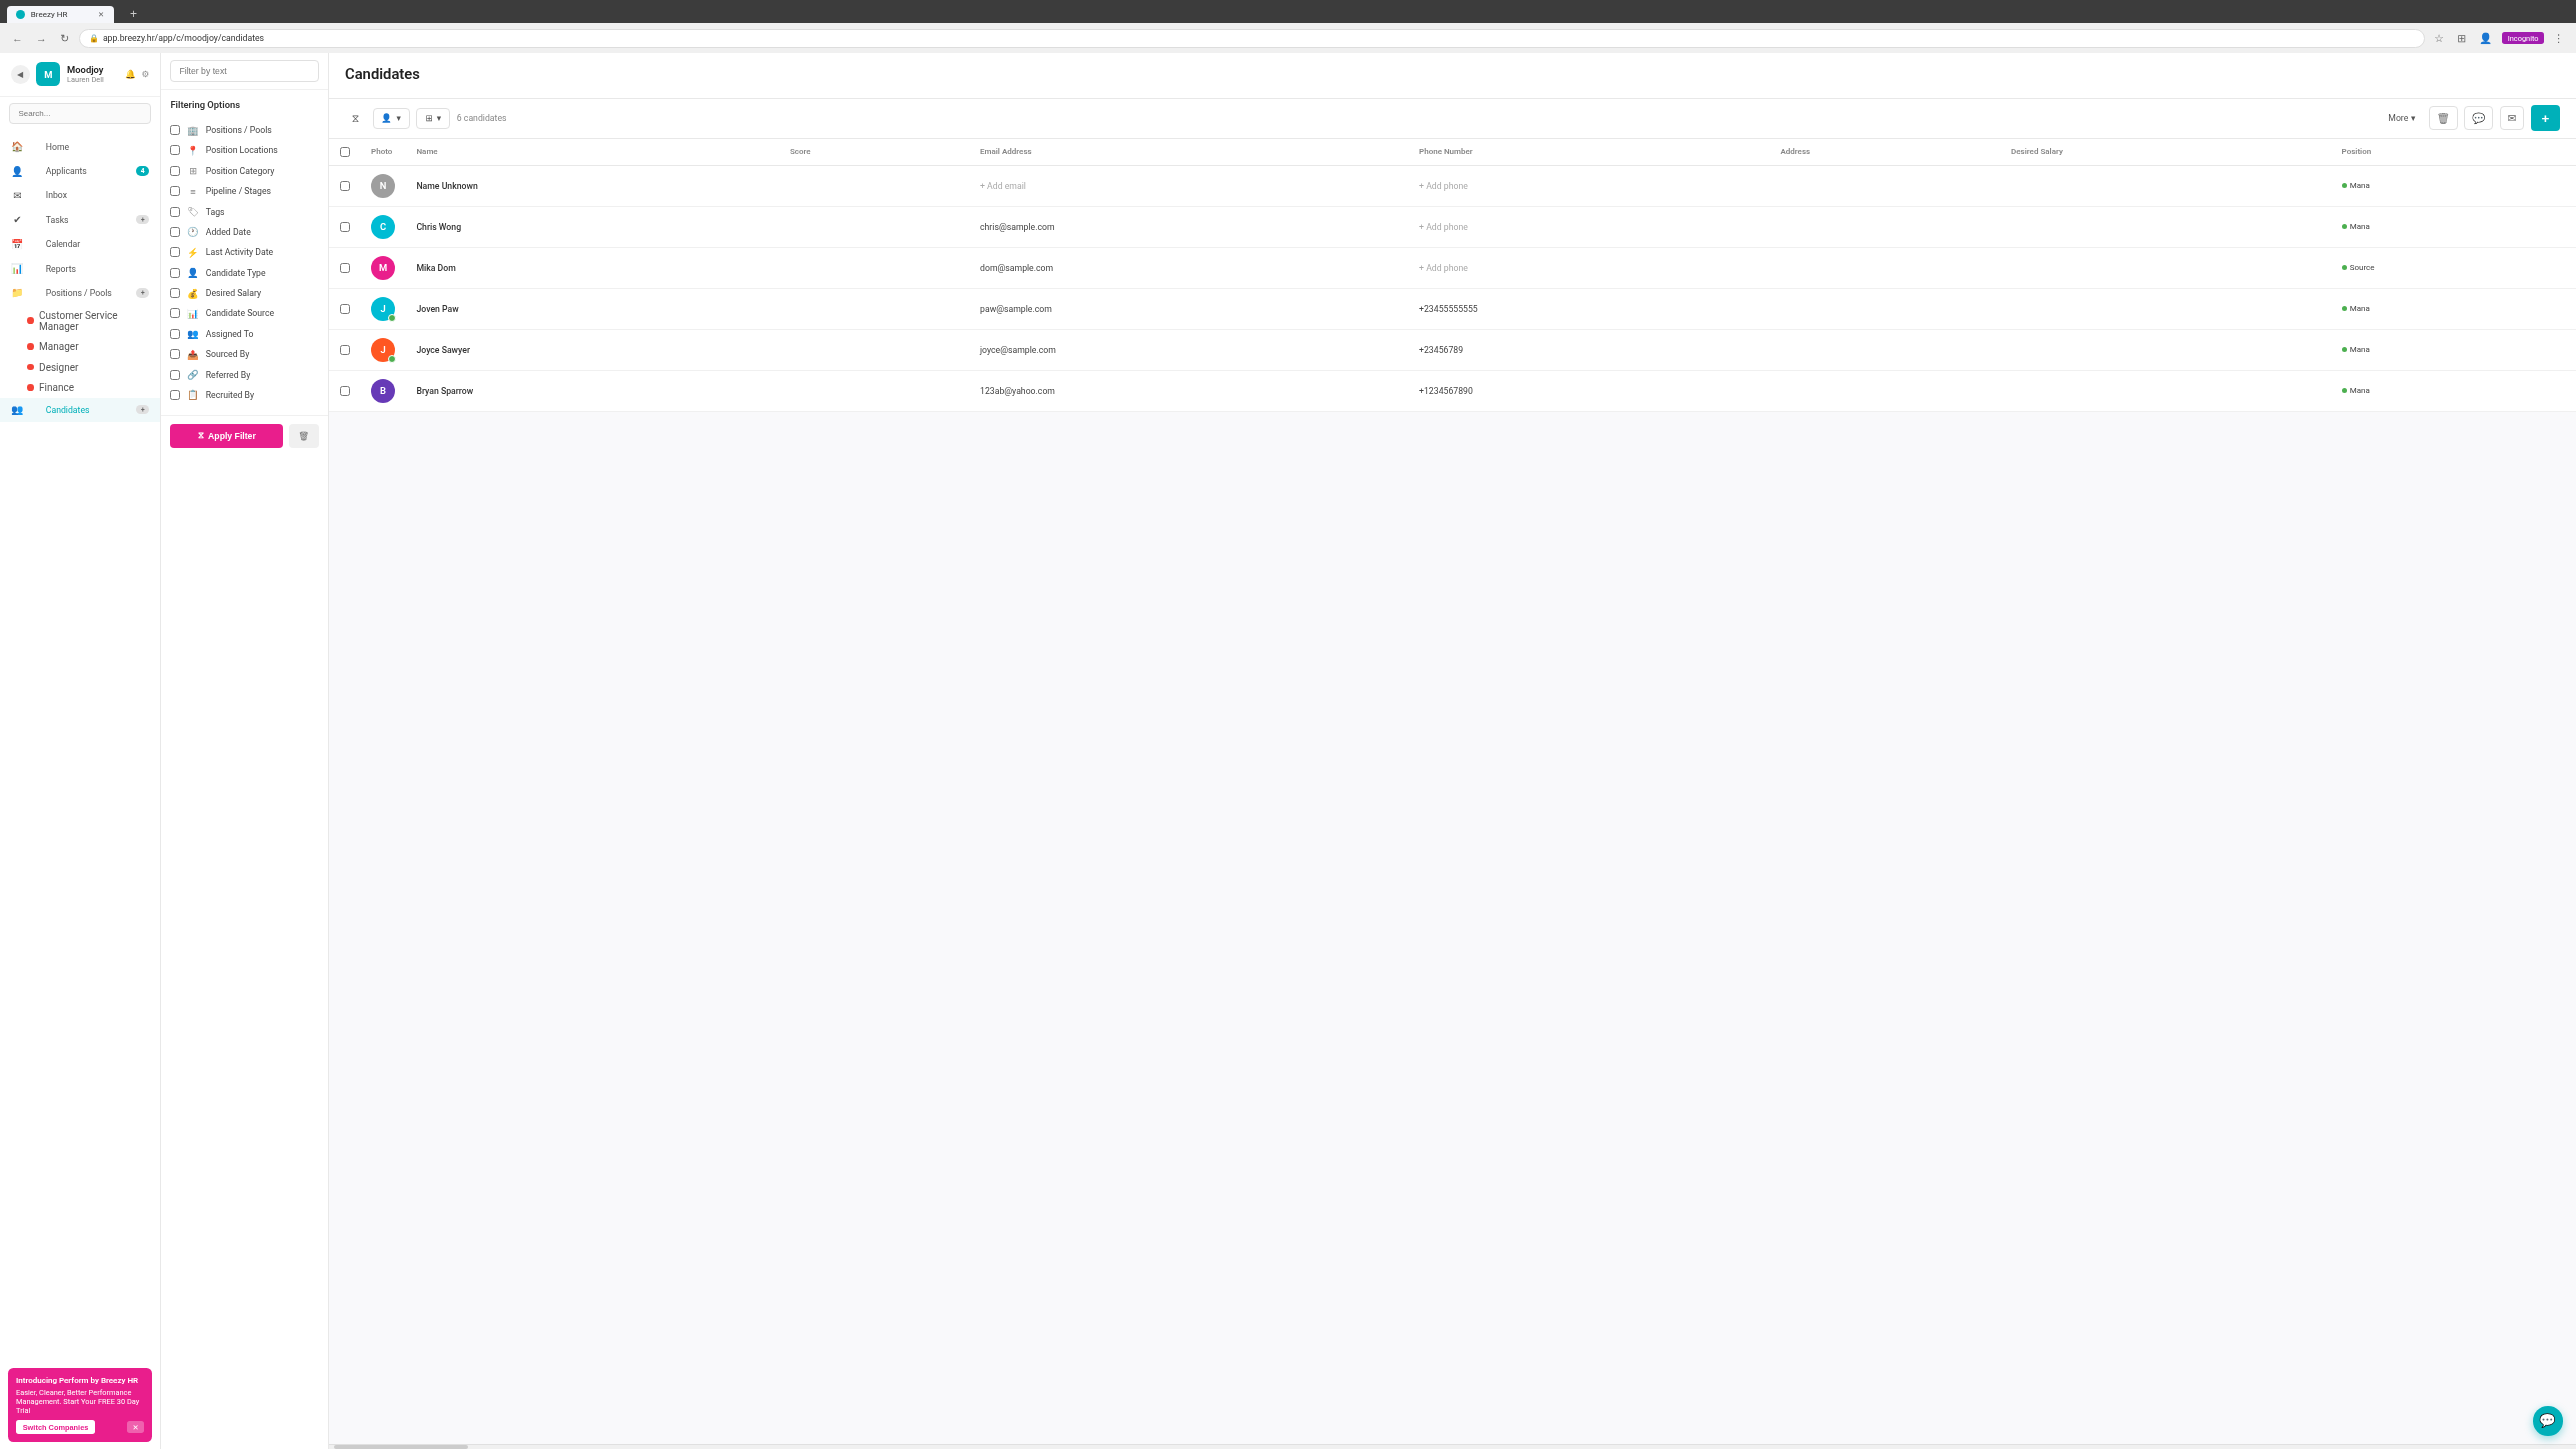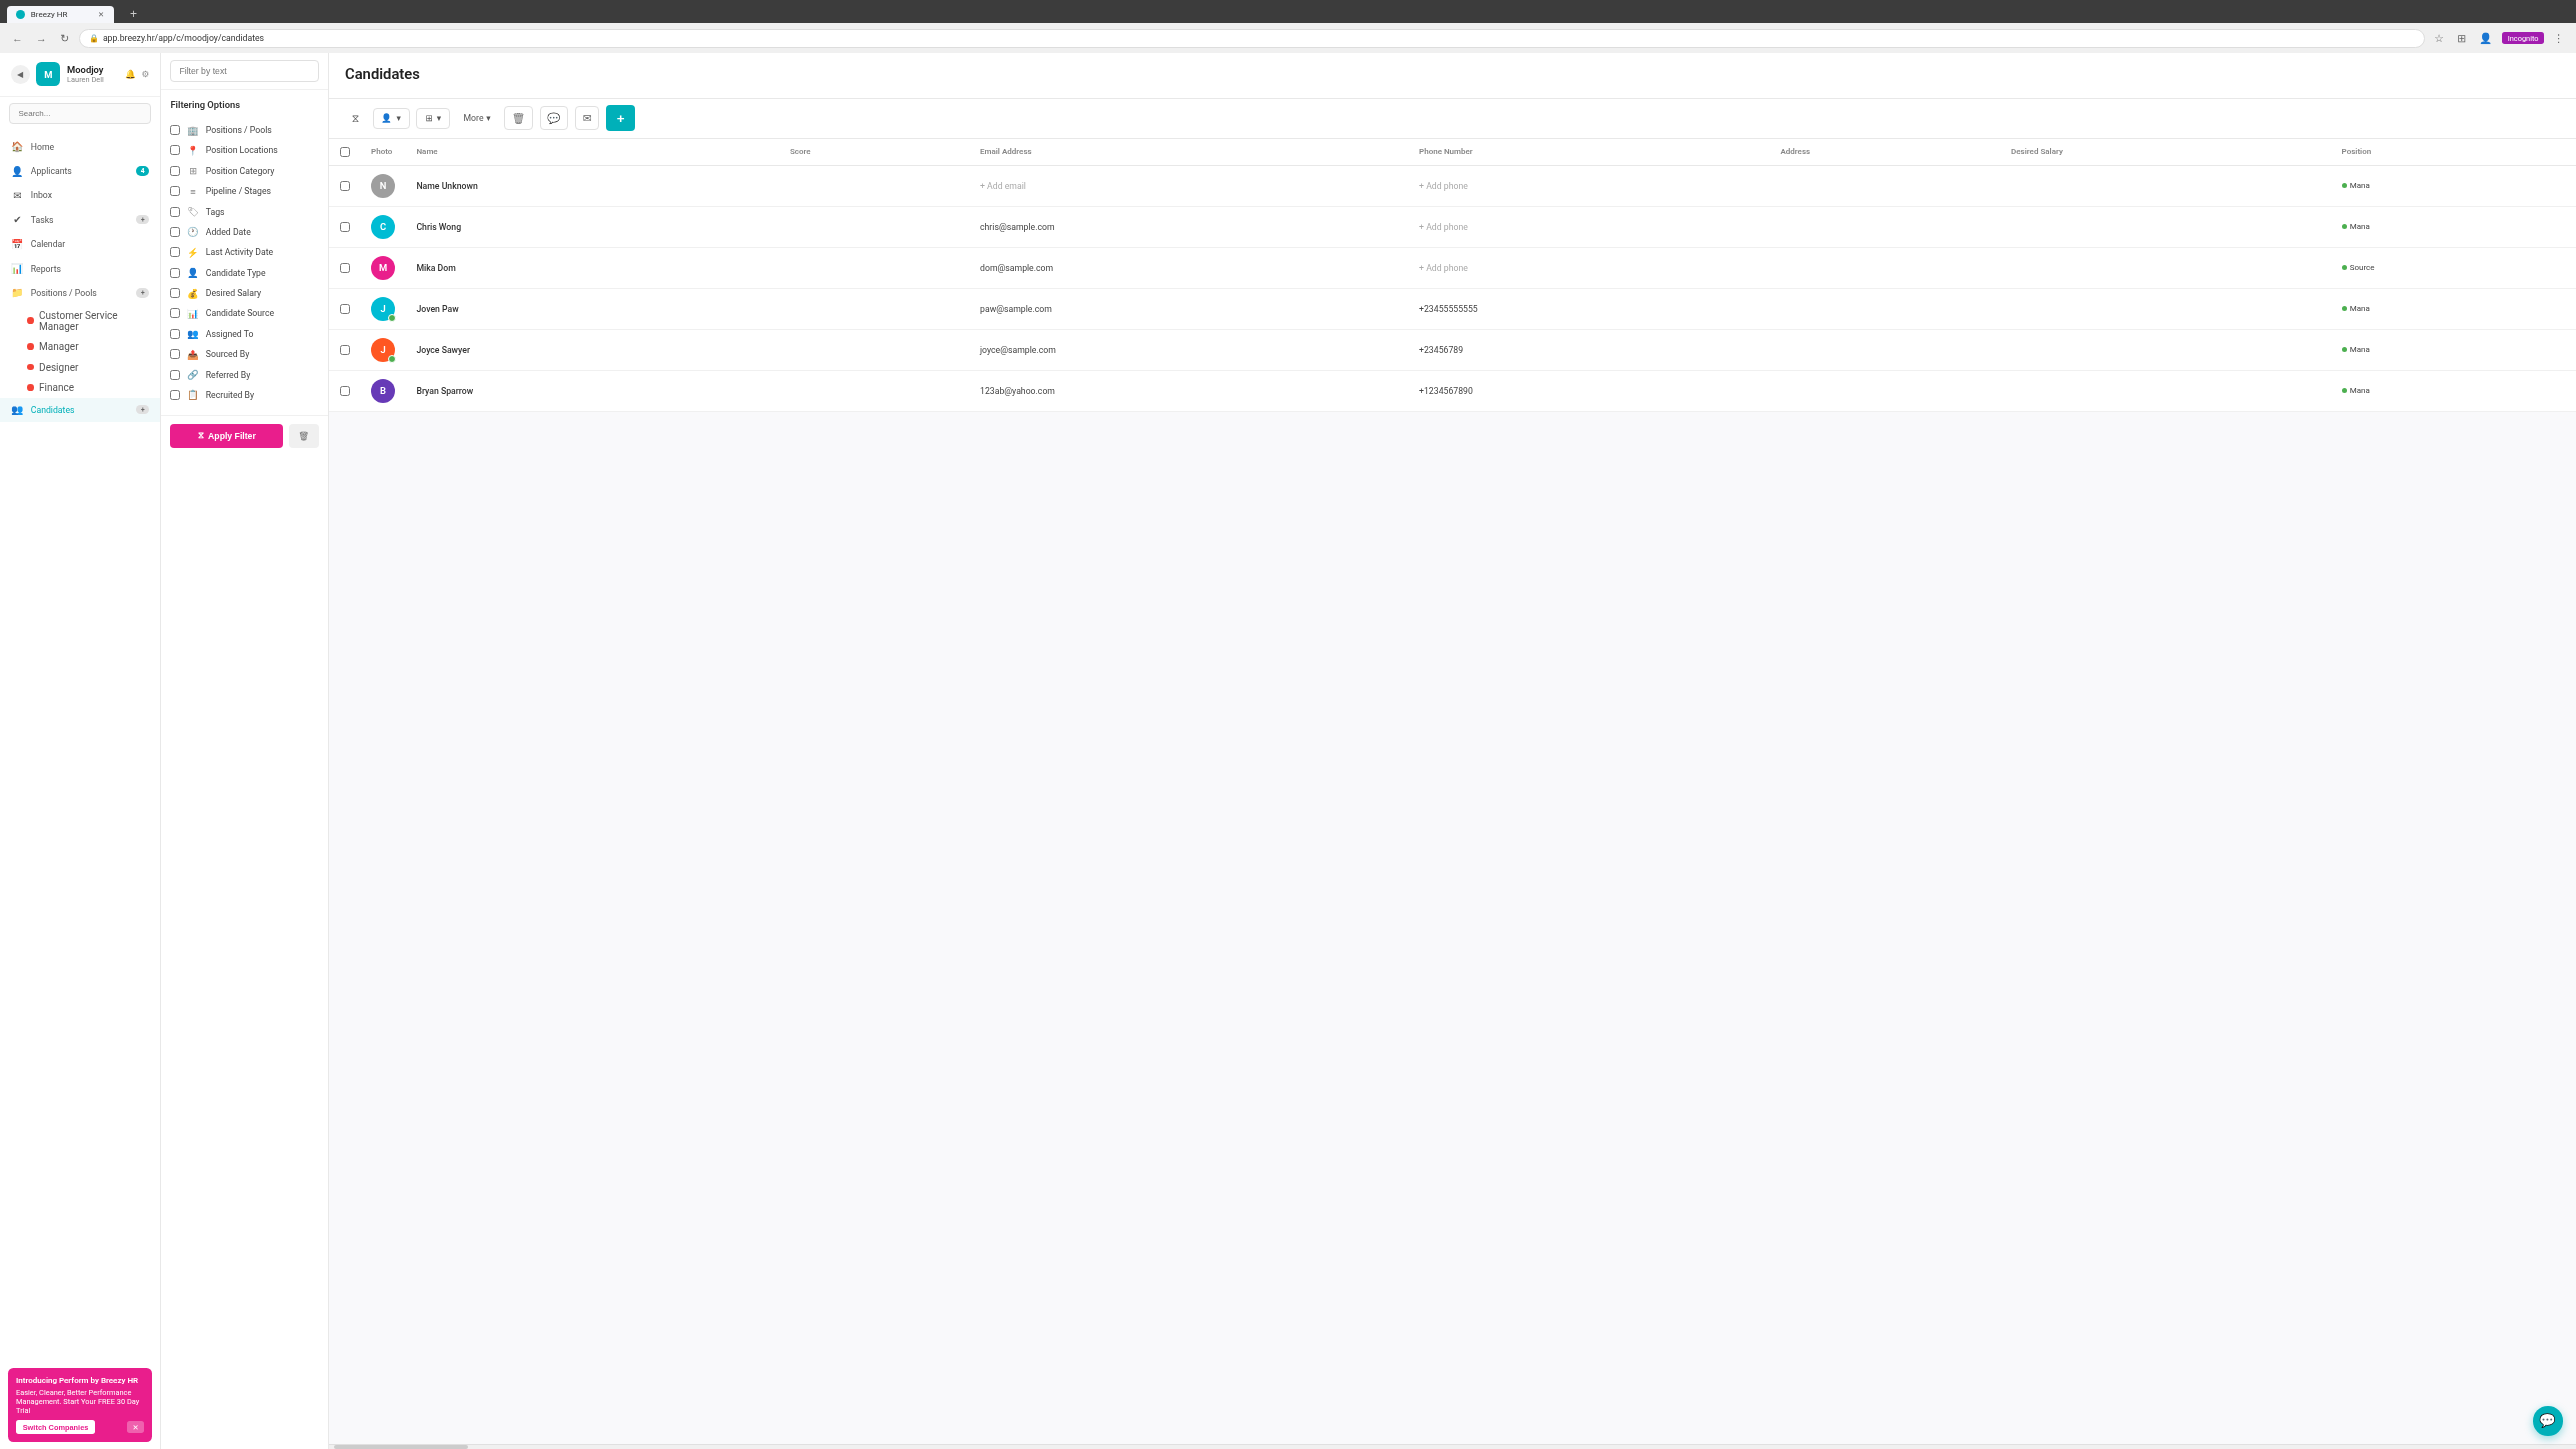--- a/index.html
+++ b/index.html
@@ -31,21 +31,21 @@
     .sidebar-header-actions { display: flex; gap: 5.4px; color: #888; }
     .sidebar-collapse { width: 19px; height: 19px; background: #f0f0f0; border-radius: 50%; display: flex; align-items: center; justify-content: center; cursor: pointer; color: #666; font-size: 8px; }
 
     .sidebar-search { padding: 6.7px 9.4px; }
     .sidebar-search input { width: 100%; border: 0.7px solid #e0e0e0; border-radius: 4px; padding: 4.7px 8px; font-size: 8px; color: #999; background: #fafafa; }
 
     .sidebar-nav { flex: 1; padding: 4px 0; }
     .nav-item { display: flex; align-items: center; gap: 6.7px; padding: 6.7px 10.7px; cursor: pointer; color: #555; font-size: 8.7px; position: relative; }
     .nav-item.active { background: #f0f9fa; color: #00b0b9; }
     .nav-item .nav-icon { width: 13.4px; text-align: center; font-size: 10px; flex-shrink: 0; }
-    .nav-item .nav-label { flex: 1; }
+    .nav-item .nav-label { flex: 1; margin-left: 15px; }
     .nav-badge { background: #00b0b9; color: white; border-radius: 6.7px; padding: 0.7px 4.7px; font-size: 6.7px; font-weight: bold; }
     .nav-badge-plus { background: #e0e0e0; color: #666; border-radius: 6.7px; padding: 0.7px 4.7px; font-size: 6.7px; font-weight: bold; }
 
     .nav-sub-item { display: flex; align-items: center; gap: 5.4px; padding: 4.7px 10.7px 4.7px 27px; cursor: pointer; color: #555; font-size: 10px; }
     .nav-sub-dot { width: 6.7px; height: 6.7px; border-radius: 50%; flex-shrink: 0; }
 
     .sidebar-promo { margin: 6.7px 8px; background: #e91e8c; border-radius: 5.4px; padding: 8px; color: white; font-size: 7.4px; }
     .sidebar-promo-title { font-weight: 600; font-size: 8px; margin-bottom: 2.7px; }
     .sidebar-promo-actions { display: flex; gap: 4px; margin-top: 5.4px; align-items: center; }
     .sidebar-promo-btn { background: white; color: #e91e8c; border: none; border-radius: 2.7px; padding: 2.7px 6.7px; font-size: 7.4px; font-weight: 600; cursor: pointer; }
@@ -318,20 +318,21 @@
       <div class="candidates-toolbar">
         <button class="toolbar-filter-btn">⧖</button>
         <button class="toolbar-btn">
           <span>👤</span>
           <span>▾</span>
         </button>
         <button class="toolbar-btn">
           <span>⊞</span>
           <span>▾</span>
         </button>
+        <span class="candidate-count">6 candidates</span>
         <div class="toolbar-more">
           <span>More</span>
           <span>▾</span>
         </div>
         <button class="toolbar-icon-btn">🗑</button>
         <button class="toolbar-icon-btn">💬</button>
         <button class="toolbar-icon-btn">✉</button>
         <button class="toolbar-add-btn">+</button>
       </div>
 

